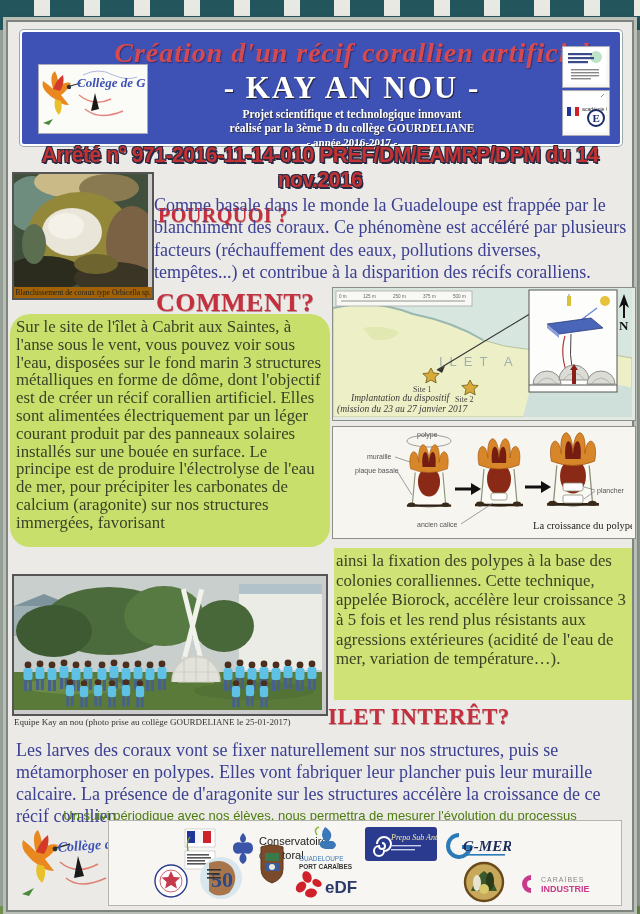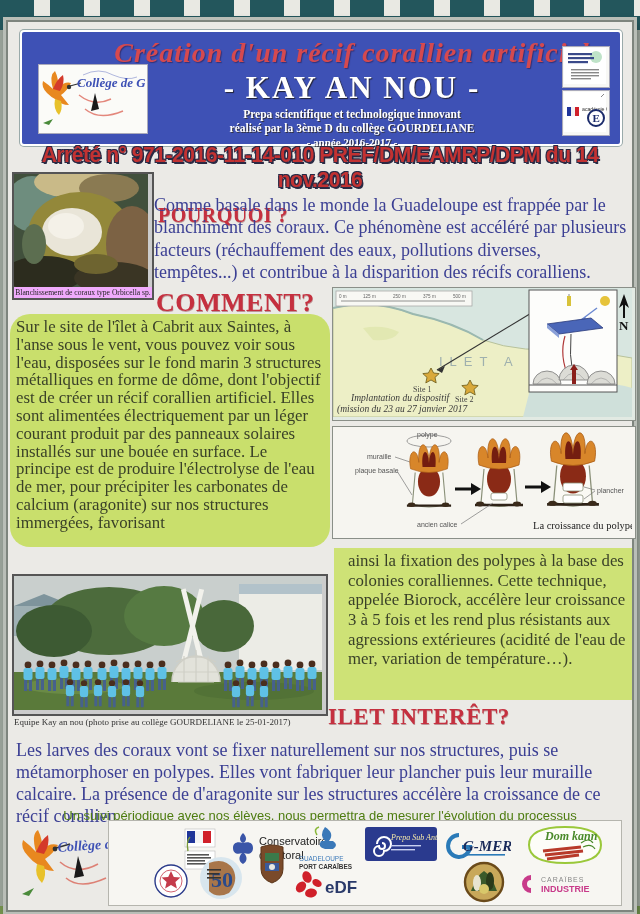--- a/index.html
+++ b/index.html
@@ -36,25 +36,25 @@
 
   .bodytext{color:#3c4094;font-size:18px;line-height:1.24;}
   .p-pourquoi{position:absolute;left:146px;top:172px;width:474px;}
   .p-interet{position:absolute;left:8px;top:718px;width:610px;font-size:18px;line-height:1.22;}
   .tagline{position:absolute;left:0;top:786px;width:624px;text-align:center;color:#4d7c0f;
     font-family:"Liberation Sans",sans-serif;font-size:13px;}
 
   .greenblock{position:absolute;left:2px;top:292px;width:320px;height:233px;background:#c9df6c;
     padding:4px 4px 0 6px;box-sizing:border-box;color:#3a4128;font-size:16.8px;line-height:1.06;border-radius:20px;}
   .yellowblock{position:absolute;left:326px;top:526px;width:298px;height:152px;background:#cee276;
-    padding:3px 5px 0 14px;box-sizing:border-box;color:#3a4128;font-size:16.8px;line-height:1.17;}
+    padding:3px 5px 0 2px;box-sizing:border-box;color:#3a4128;font-size:16.8px;line-height:1.17;}
 
   .photo{position:absolute;border:2px solid #555;background:#ccc;}
   .coralphoto{left:4px;top:150px;width:138px;height:124px;}
-  .coralcap{position:absolute;left:0;bottom:0;width:100%;background:#f0abfc;color:#222;
+  .coralcap{position:absolute;left:0;bottom:0;width:100%;background:#a16207;color:#222;
     font-size:7.6px;text-align:center;padding:1px 0;}
   .teamphoto{left:4px;top:552px;width:312px;height:138px;}
   .teamcap{position:absolute;left:6px;top:695px;width:360px;color:#333;font-size:9px;}
 
   .mapbox{position:absolute;left:324px;top:265px;width:302px;height:132px;border:1.5px solid #8a8f88;background:#e2eae3;}
   .polypbox{position:absolute;left:324px;top:404px;width:302px;height:111px;border:1.5px solid #8a8f88;background:#f6f5f0;}
 
   .logostrip{position:absolute;left:100px;top:798px;width:512px;height:84px;background:#f7f6f2;border:1px solid #b5b5ae;}
   .logo{position:absolute;}
   .birdlogo{position:absolute;left:10px;top:800px;width:92px;height:82px;}
@@ -66,21 +66,21 @@
   <div class="roof">
       <div class="slats"></div>
     </div>
   <div class="grass"></div>
 
   <div class="poster">
 
     <div class="banner">
       <div class="title">Création d'un récif corallien artificiel</div>
       <div class="kayannou">- KAY AN NOU -</div>
-      <div class="hline hl1">Prepa scientifique et technologique innovant</div>
+      <div class="hline hl1">Projet scientifique et technologique innovant</div>
       <div class="hline hl2">réalisé par la 3ème D du collège GOURDELIANE</div>
       <div class="hline hl3">- année 2016-2017 -</div>
 
       <div class="schoollogo">
         <svg width="106" height="66" viewBox="0 0 106 66">
           <path d="M8 28 Q2 22 4 16 Q10 20 14 24 Q10 10 16 6 Q20 14 19 23 Q26 16 32 18 Q28 26 22 30 L30 40 Q22 40 16 34 Q12 32 8 28Z" fill="#e8881f"></path>
           <path d="M14 24 Q18 14 24 10 Q26 18 21 26Z" fill="#d43a2a"></path>
           <path d="M16 34 Q14 44 20 50 Q24 44 22 36Z" fill="#e8c12a"></path>
           <circle cx="30" cy="22" r="2.2" fill="#333"></circle>
           <path d="M31 21 L42 18" stroke="#333" stroke-width="1.2" fill="none"></path>
@@ -425,32 +425,20 @@
       </div>
 
       <div class="logo" style="left:336px;top:10px;text-align:center;">
         <svg width="66" height="30" viewBox="0 0 66 30">
           <path d="M14 4 a11 11 0 1 0 11 12 l-8 0" stroke="#2a7ab8" stroke-width="4" fill="none"></path>
           <text x="18" y="20" font-family="Liberation Serif, serif" font-weight="bold" font-style="italic" font-size="15" fill="#1a2a5a">G-MER</text>
           <rect x="20" y="23" width="40" height="1.6" fill="#2a7ab8"></rect>
         </svg>
       </div>
 
-      <div class="logo" style="left:412px;top:2px;">
-        <svg width="88" height="44" viewBox="0 0 88 44">
-          <path d="M8 22 Q8 4 44 4 Q80 4 80 22 Q80 40 44 40 Q8 40 8 22 Z" fill="#fdfdf8" stroke="#9ac83a" stroke-width="2"></path>
-          <text x="24" y="17" font-family="Liberation Serif, serif" font-style="italic" font-weight="bold" font-size="12" fill="#4a8a2a">Dom kann</text>
-          <g stroke="#b83a2a" stroke-width="3">
-            <line x1="22" y1="28" x2="60" y2="24"></line>
-              <line x1="24" y1="32" x2="62" y2="28"></line>
-              <line x1="26" y1="36" x2="58" y2="32"></line>
-          </g>
-          <path d="M60 20 Q68 14 72 20 M62 24 Q70 20 74 26" stroke="#4a8a2a" stroke-width="1.2" fill="none"></path>
-        </svg>
-      </div>
 
       <div class="logo" style="left:354px;top:40px;">
         <svg width="42" height="42" viewBox="0 0 42 42">
           <circle cx="21" cy="21" r="19" fill="#c8a85a" stroke="#6a4a1a" stroke-width="2.4"></circle>
           <path d="M8 30 Q14 14 21 10 Q28 14 34 30 Z" fill="#3a5a2a"></path>
           <ellipse cx="14" cy="22" rx="4" ry="8" fill="#e8e4d0"></ellipse>
           <ellipse cx="27" cy="20" rx="4" ry="9" fill="#2a3a1a"></ellipse>
           <circle cx="21" cy="28" r="5" fill="#d8c86a"></circle>
         </svg>
       </div>

